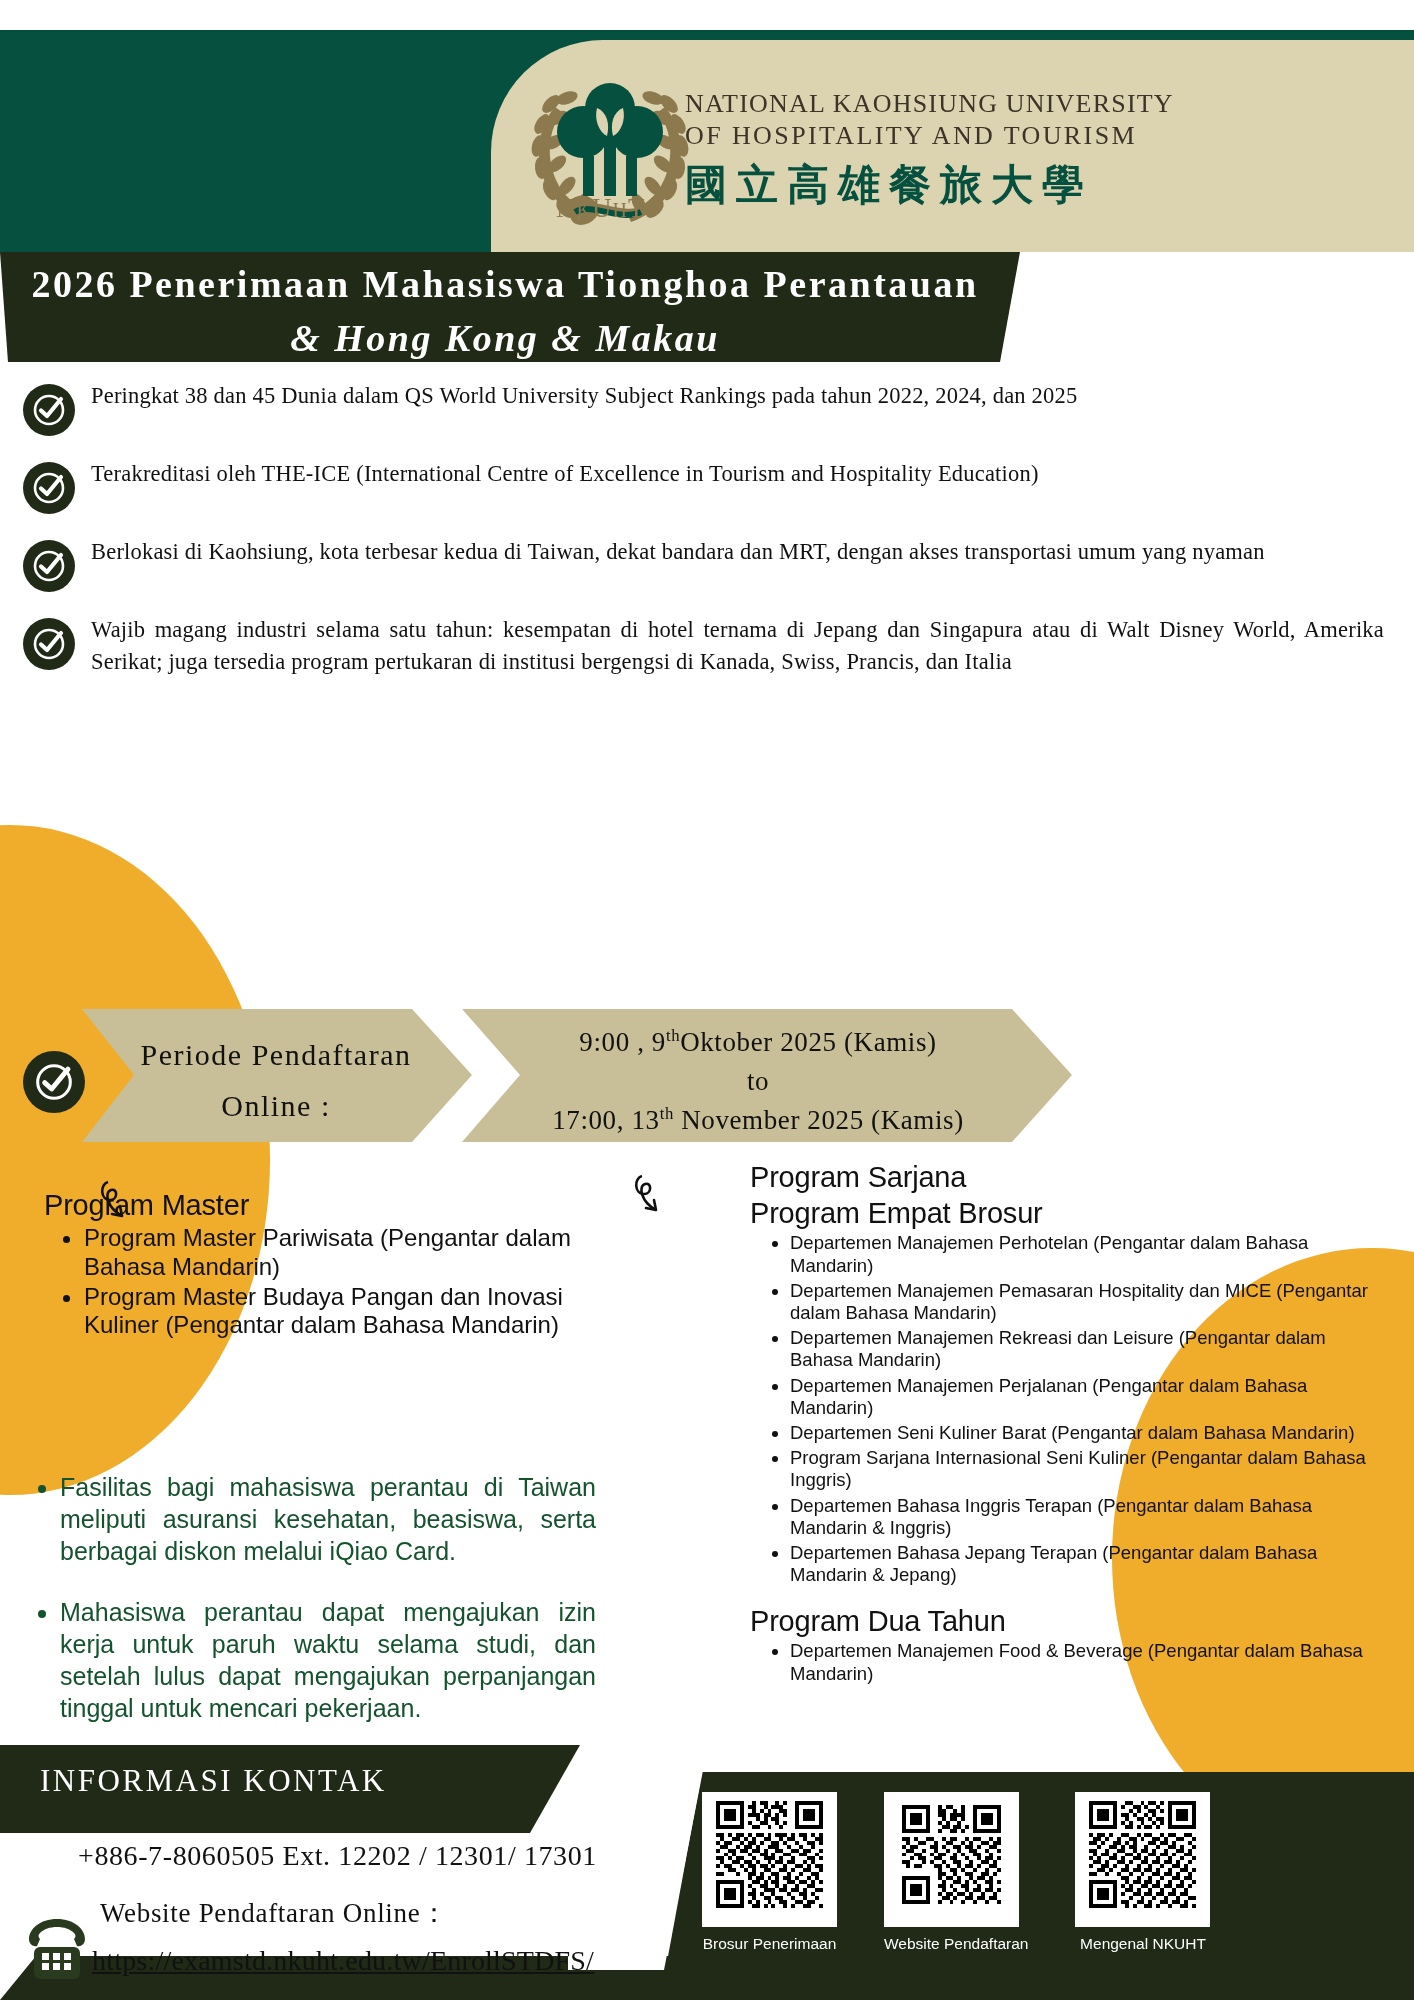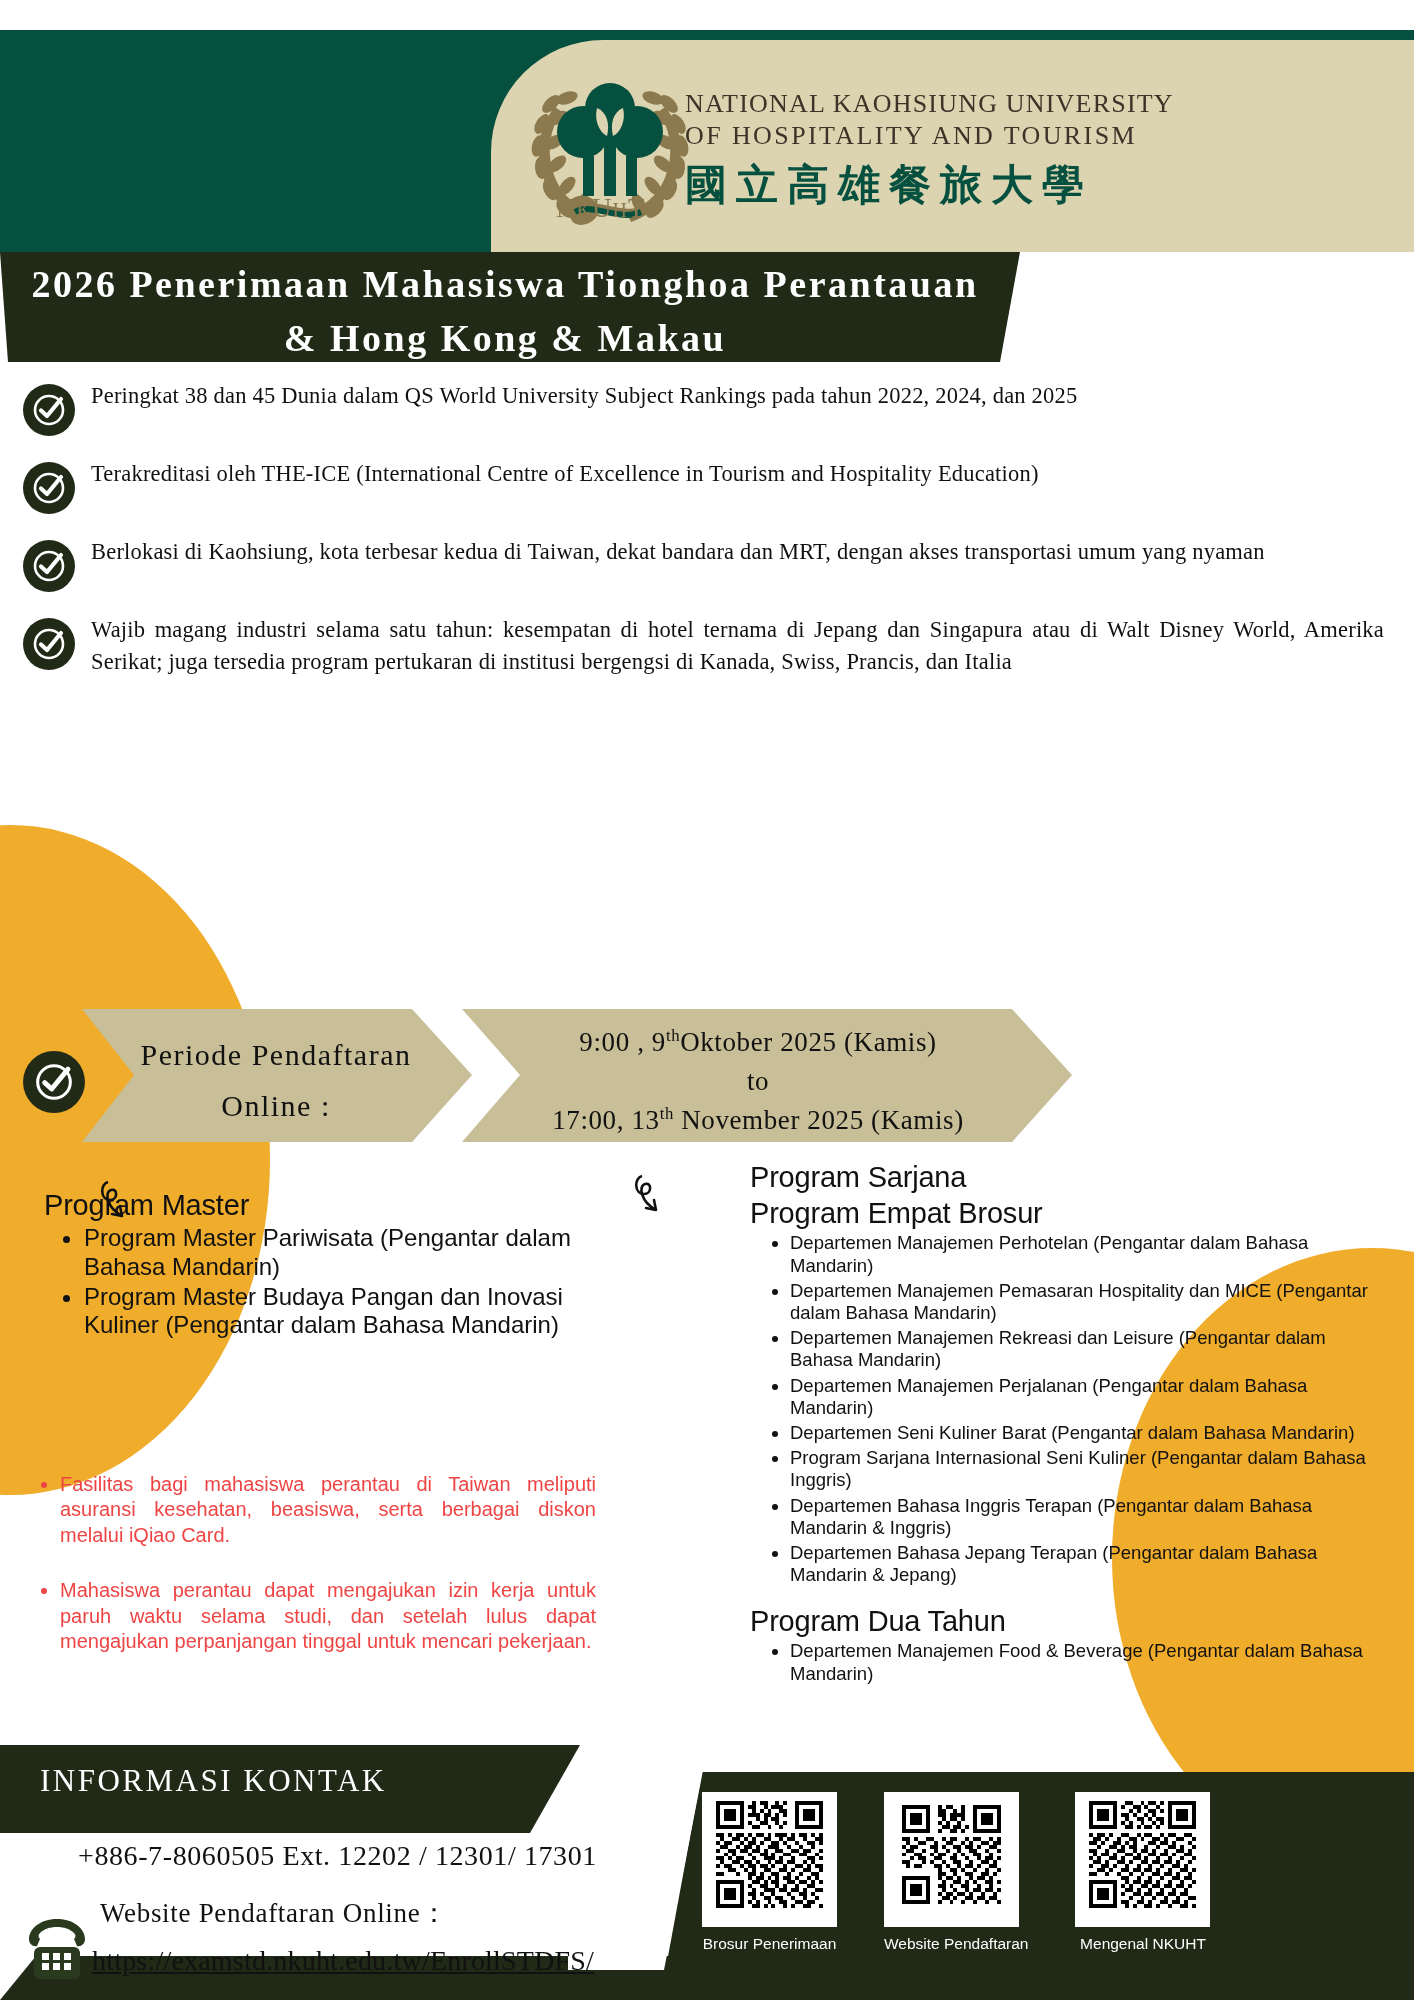--- a/index.html
+++ b/index.html
@@ -56,21 +56,21 @@
     position:absolute;left:0;top:252px;width:1020px;height:110px;
     background:#202A17;z-index:5;
     clip-path:polygon(0 0, 1020px 0, 1000px 110px, 8px 110px);
   }
   .title-text{
     position:absolute;left:0;top:258px;width:1010px;z-index:6;
     text-align:center;color:#ffffff;
     font-family:"Liberation Serif", serif;font-weight:bold;
     font-size:38px;letter-spacing:2.5px;line-height:1.42;
   }
-  .title-text .ln2{display:block;}
+  .title-text .ln2{display:block;font-style:italic;}
 
   
   .checklist{position:absolute;left:0;top:380px;width:1414px;z-index:5;}
   .check-row{display:flex;align-items:flex-start;margin-bottom:22px;}
   .check-icon{
     flex:0 0 auto;width:52px;height:52px;border-radius:50%;
     background:#202A17;position:relative;margin-left:23px;margin-top:4px;
   }
   .check-icon svg{position:absolute;left:8px;top:8px;}
   .check-text{
@@ -127,22 +127,22 @@
     font-family:"Liberation Sans", sans-serif;color:#111;margin-bottom:1px;
   }
   .col-left ul.plain li{font-size:24px;line-height:1.18;margin-bottom:2px;}
   .col-right ul.plain li{font-size:18.5px;line-height:1.2;margin-bottom:3px;}
 
   .left-bullets{
     position:absolute;left:26px;top:1472px;width:570px;z-index:6;
   }
   .left-bullets ul{margin:0;padding:0 0 0 34px;}
   .left-bullets li{
-    font-family:"Liberation Sans", sans-serif;font-size:20px;line-height:1.27;
-    color:#ef4444;margin-bottom:30px;text-align:justify;
+    font-family:"Liberation Sans", sans-serif;font-size:25px;line-height:1.27;
+    color:#14532d;margin-bottom:30px;text-align:justify;
   }
 
   
   .contact-banner{
     position:absolute;left:0;top:1745px;width:580px;height:88px;
     background:#202A17;z-index:6;
     clip-path:polygon(0 0, 580px 0, 530px 88px, 0 88px);
   }
   .contact-title{
     position:absolute;left:40px;top:1763px;z-index:7;color:#fff;

